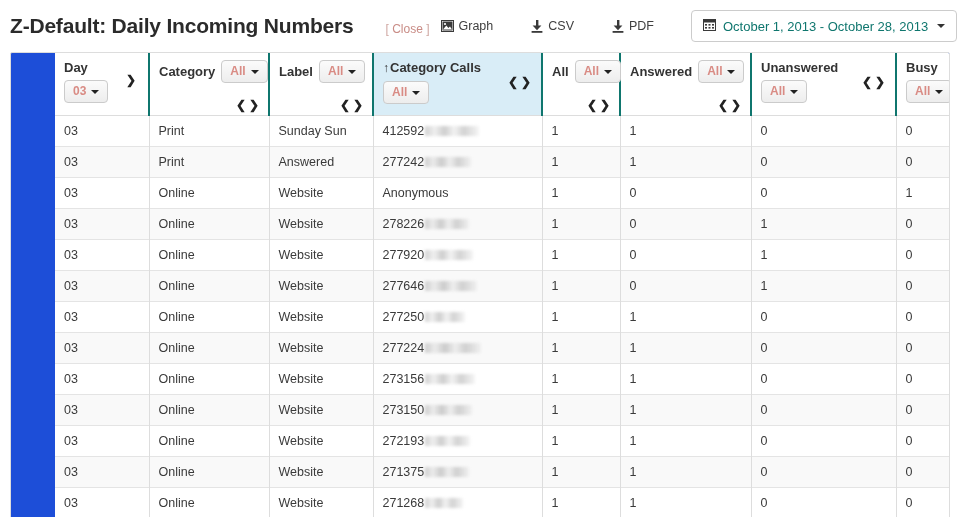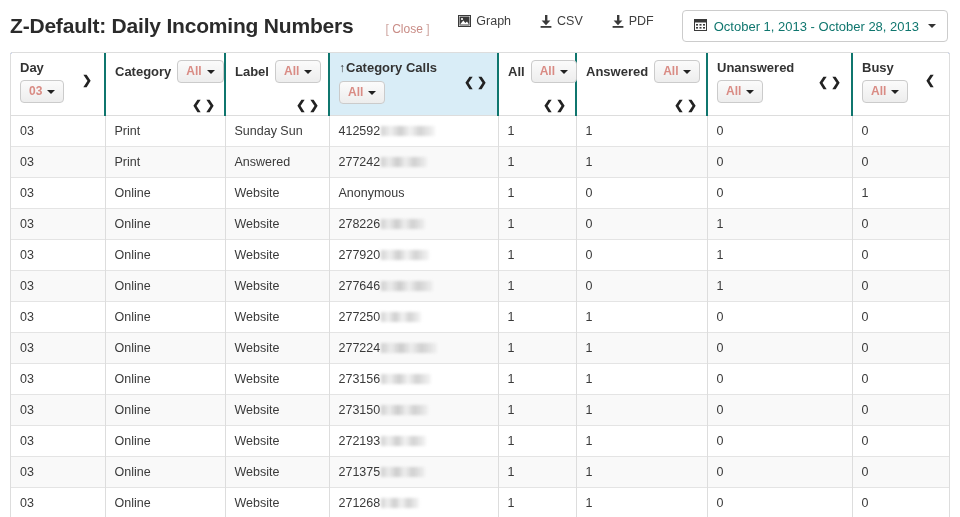--- a/index.html
+++ b/index.html
@@ -31,22 +31,22 @@
   .close-link {
     margin-left: 8px;
     font-size: 12px;
     color: #c98c86;
     white-space: nowrap;
   }
   .close-bracket { color: #cfa6a1; }
 
   .header-actions {
     display: flex;
-    align-items: flex-start;
-    gap: 7px;
+    align-items: center;
+    gap: 16px;
     flex: 0 0 auto;
   }
   .action-link {
     display: inline-flex;
     align-items: center;
     gap: 5px;
     font-size: 12.5px;
     color: #3f3f3f;
     padding: 4px 11px;
     white-space: nowrap;
@@ -75,20 +75,21 @@
     margin-left: 2px;
   }
 
   
   .table-wrap {
     margin: 0 10px;
     border: 1px solid #dddddd;
     border-radius: 2px;
     overflow: hidden;
     background: #1d4ed8;
+    padding-left: 44px;
   }
   table.grid {
     width: 100%;
     border-collapse: collapse;
     table-layout: fixed;
     font-size: 12.5px;
   }
   table.grid th {
     vertical-align: top;
     border-left: 2px solid #0f766e;

